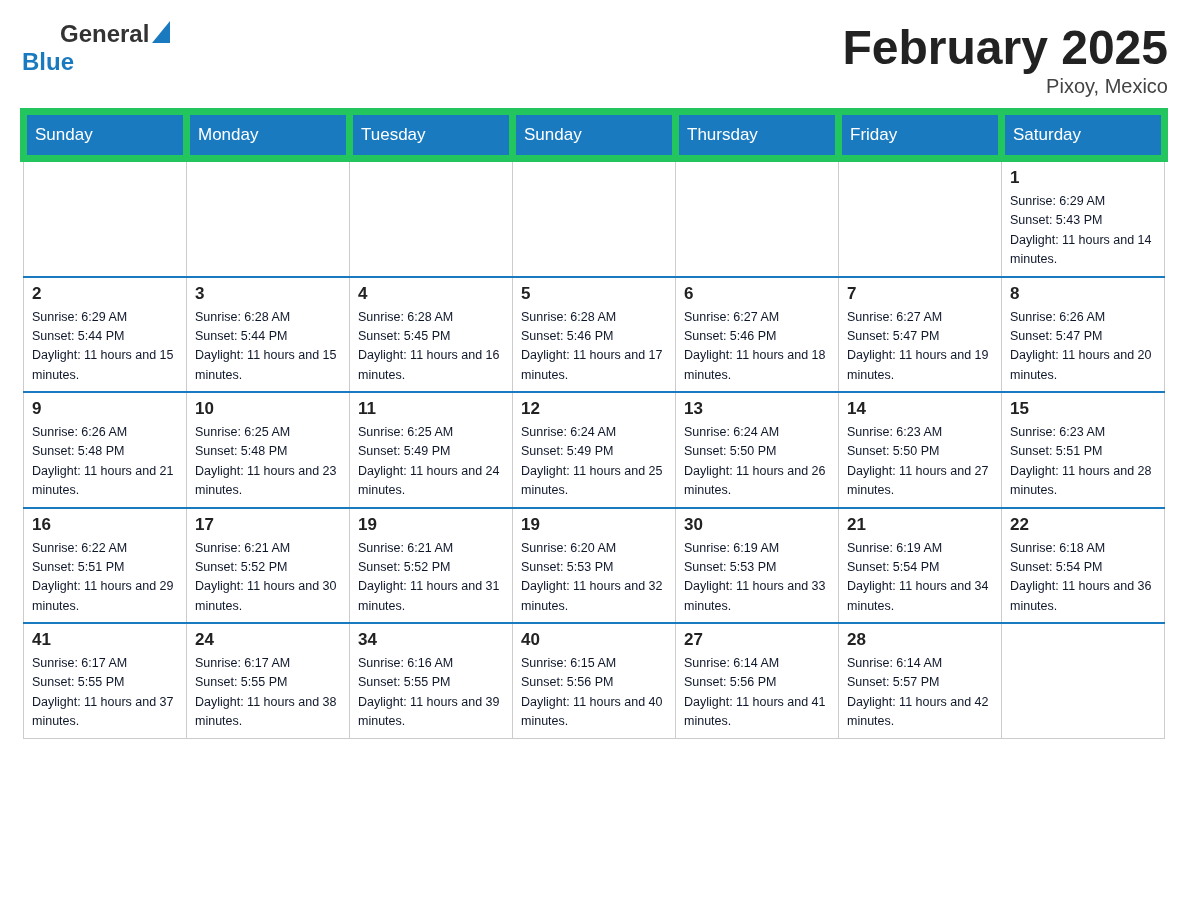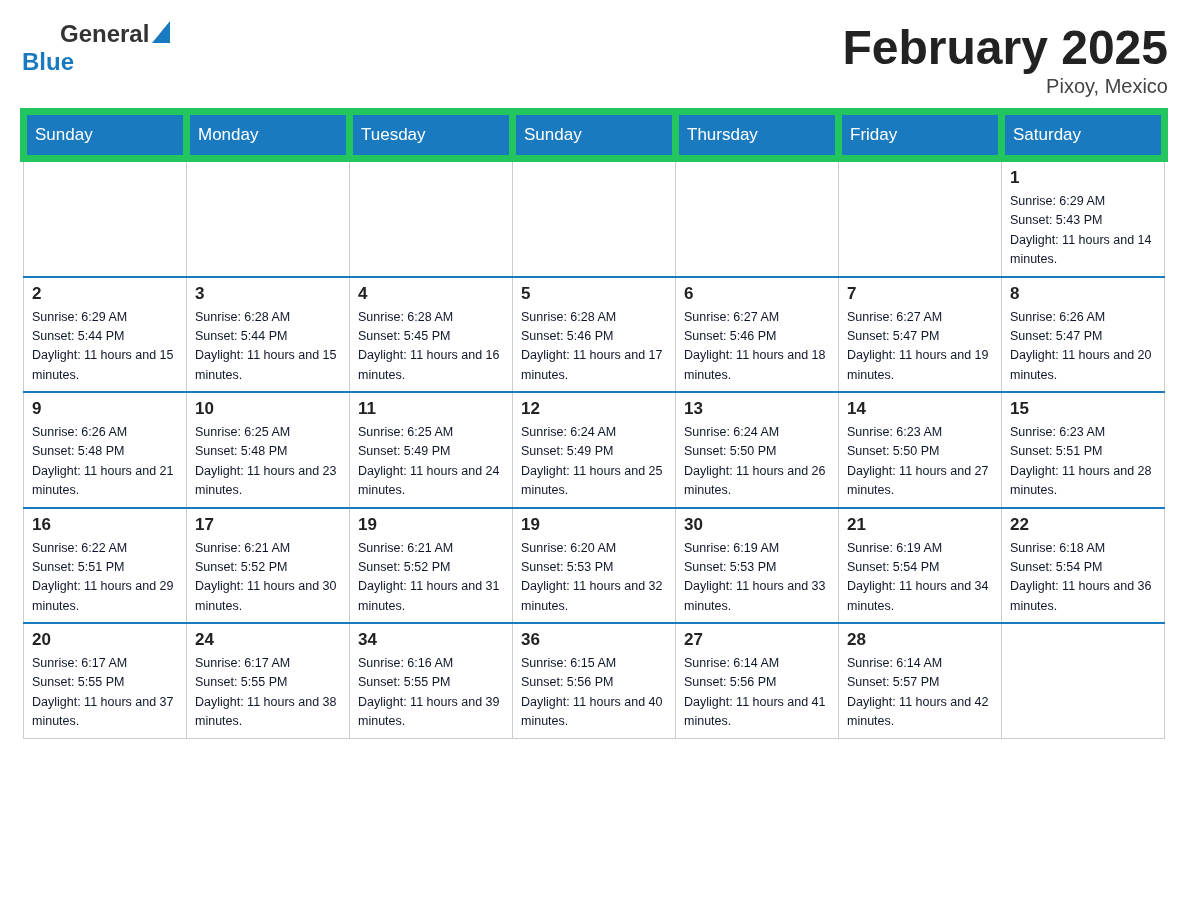--- a/index.html
+++ b/index.html
@@ -212,33 +212,33 @@
           <span class="day-number">21</span>
           <div class="day-info">Sunrise: 6:19 AM<br>Sunset: 5:54 PM<br>Daylight: 11 hours and 34 minutes.</div>
         </td>
         <td>
           <span class="day-number">22</span>
           <div class="day-info">Sunrise: 6:18 AM<br>Sunset: 5:54 PM<br>Daylight: 11 hours and 36 minutes.</div>
         </td>
       </tr>
       <tr class="week-row">
         <td>
-          <span class="day-number">20</span>
+          <span class="day-number">41</span>
           <div class="day-info">Sunrise: 6:17 AM<br>Sunset: 5:55 PM<br>Daylight: 11 hours and 37 minutes.</div>
         </td>
         <td>
           <span class="day-number">24</span>
           <div class="day-info">Sunrise: 6:17 AM<br>Sunset: 5:55 PM<br>Daylight: 11 hours and 38 minutes.</div>
         </td>
         <td>
           <span class="day-number">34</span>
           <div class="day-info">Sunrise: 6:16 AM<br>Sunset: 5:55 PM<br>Daylight: 11 hours and 39 minutes.</div>
         </td>
         <td>
-          <span class="day-number">36</span>
+          <span class="day-number">40</span>
           <div class="day-info">Sunrise: 6:15 AM<br>Sunset: 5:56 PM<br>Daylight: 11 hours and 40 minutes.</div>
         </td>
         <td>
           <span class="day-number">27</span>
           <div class="day-info">Sunrise: 6:14 AM<br>Sunset: 5:56 PM<br>Daylight: 11 hours and 41 minutes.</div>
         </td>
         <td>
           <span class="day-number">28</span>
           <div class="day-info">Sunrise: 6:14 AM<br>Sunset: 5:57 PM<br>Daylight: 11 hours and 42 minutes.</div>
         </td>

